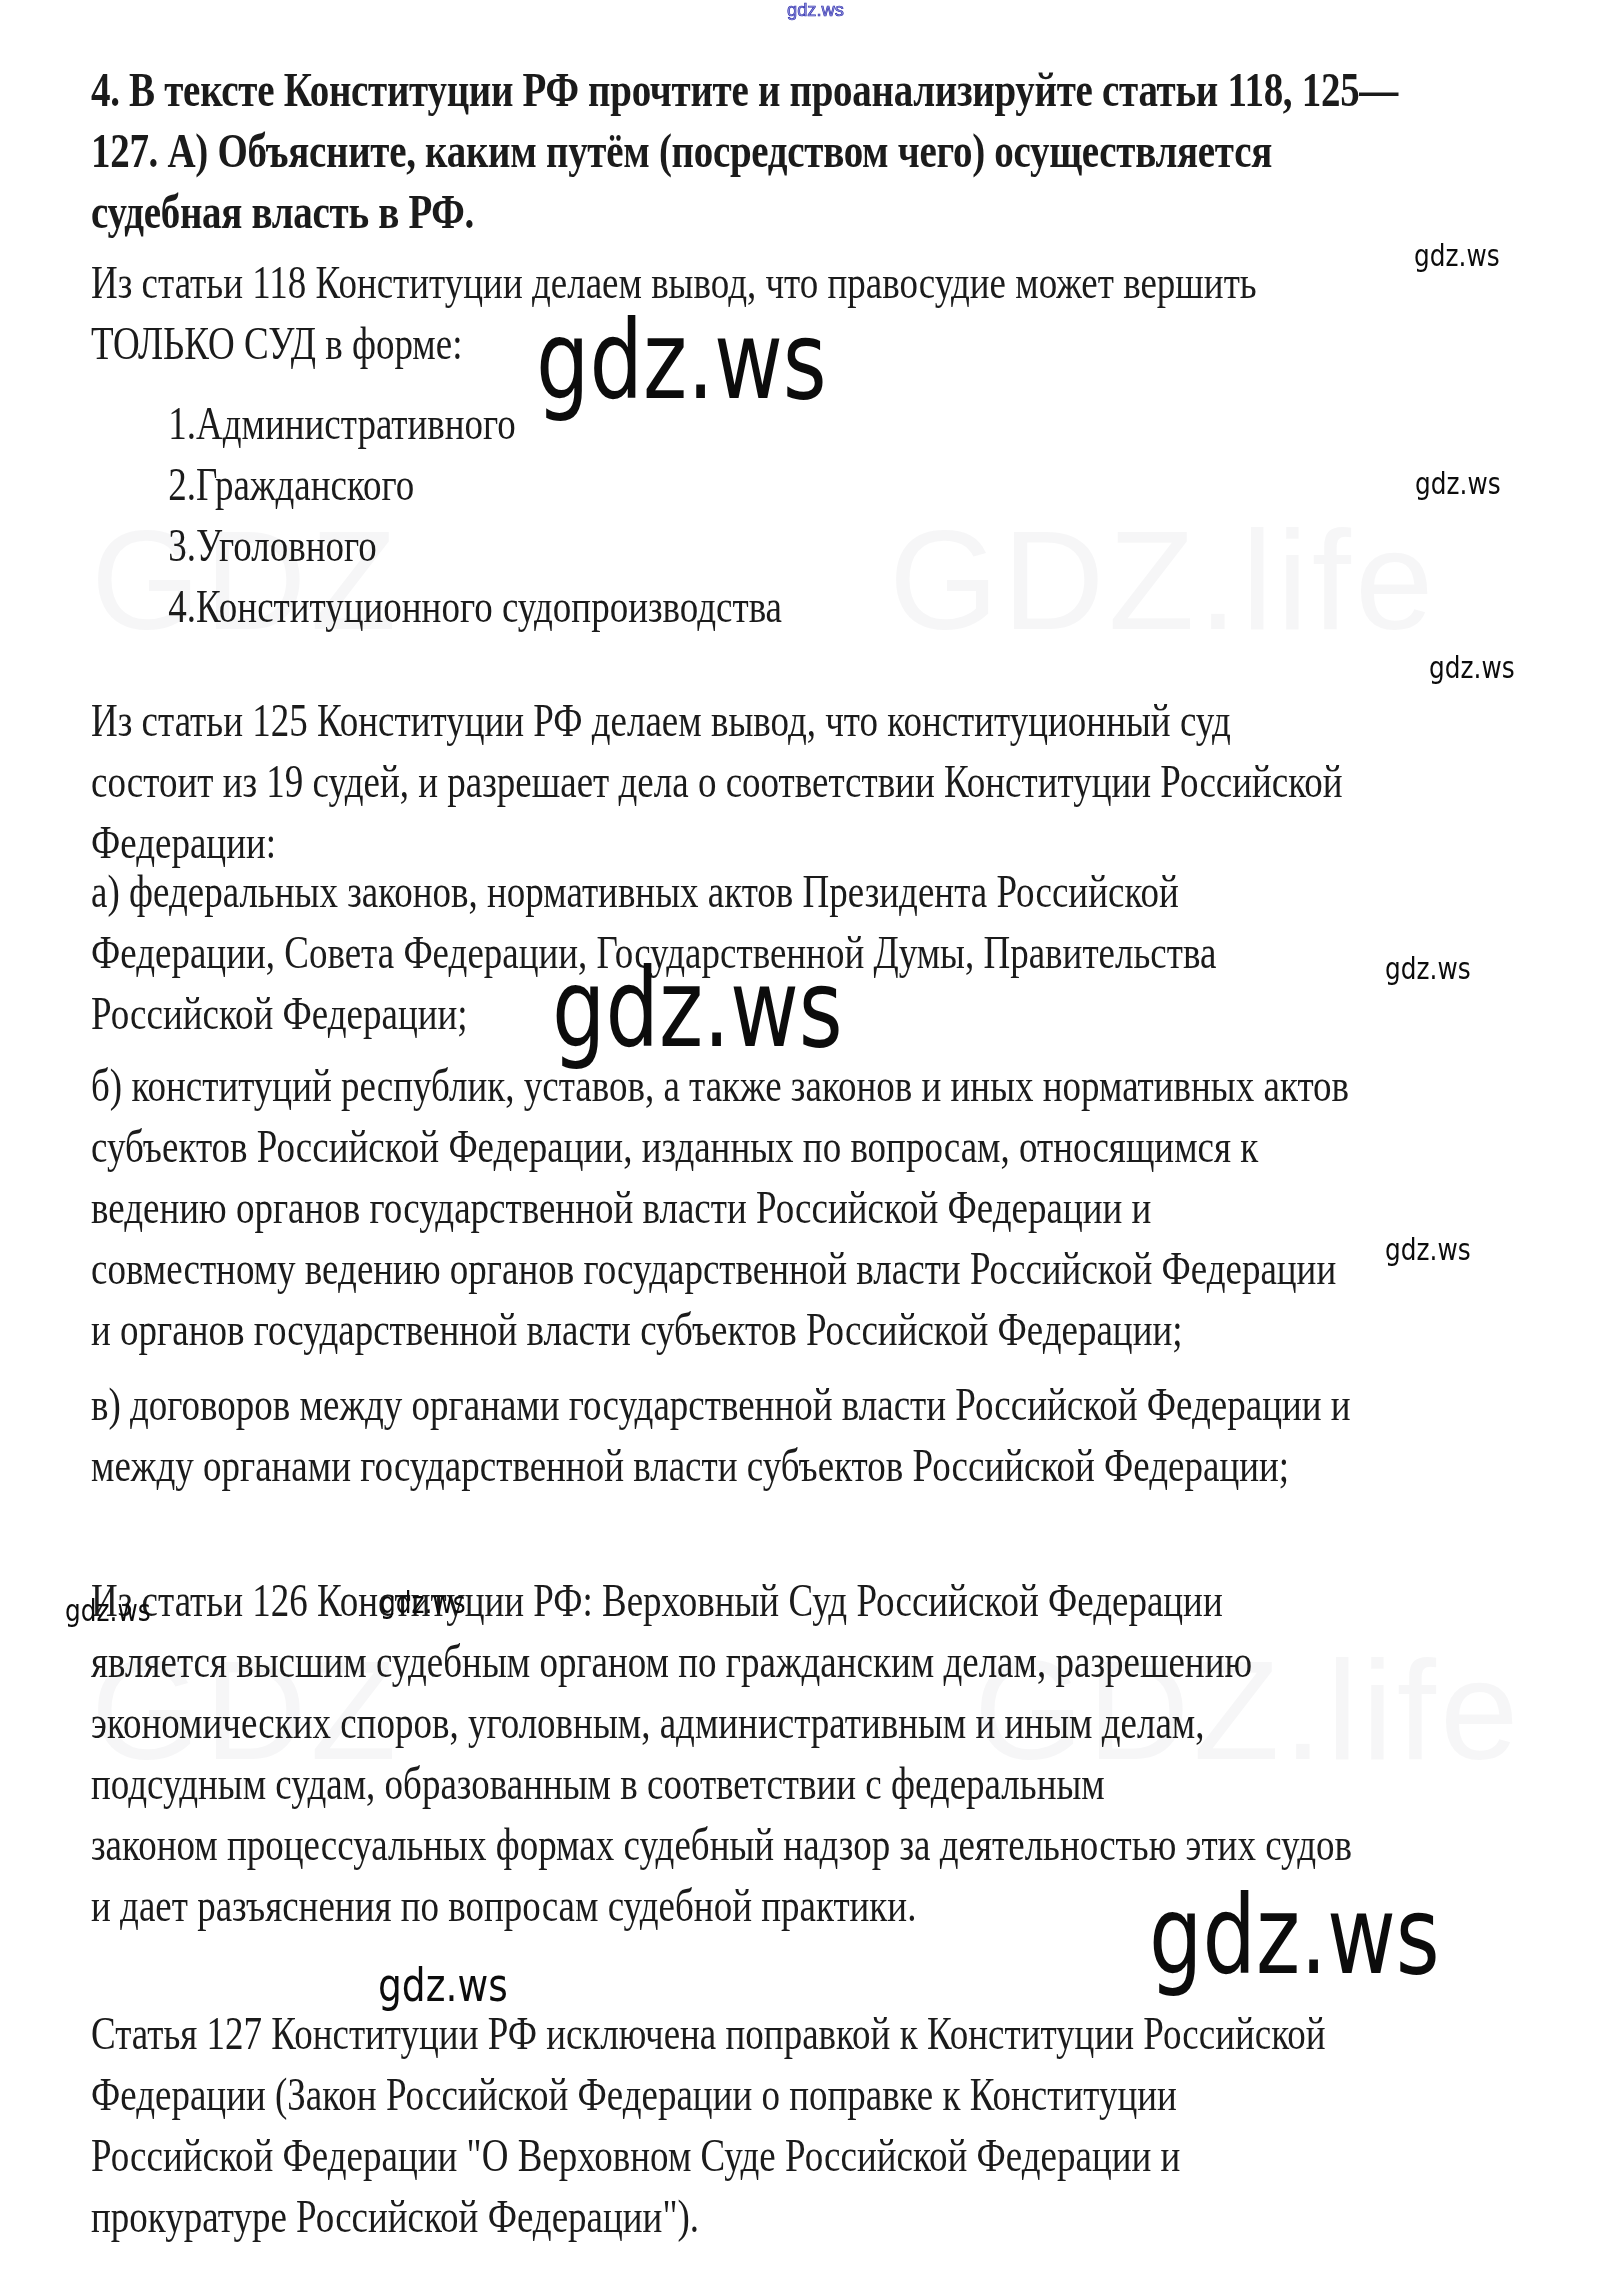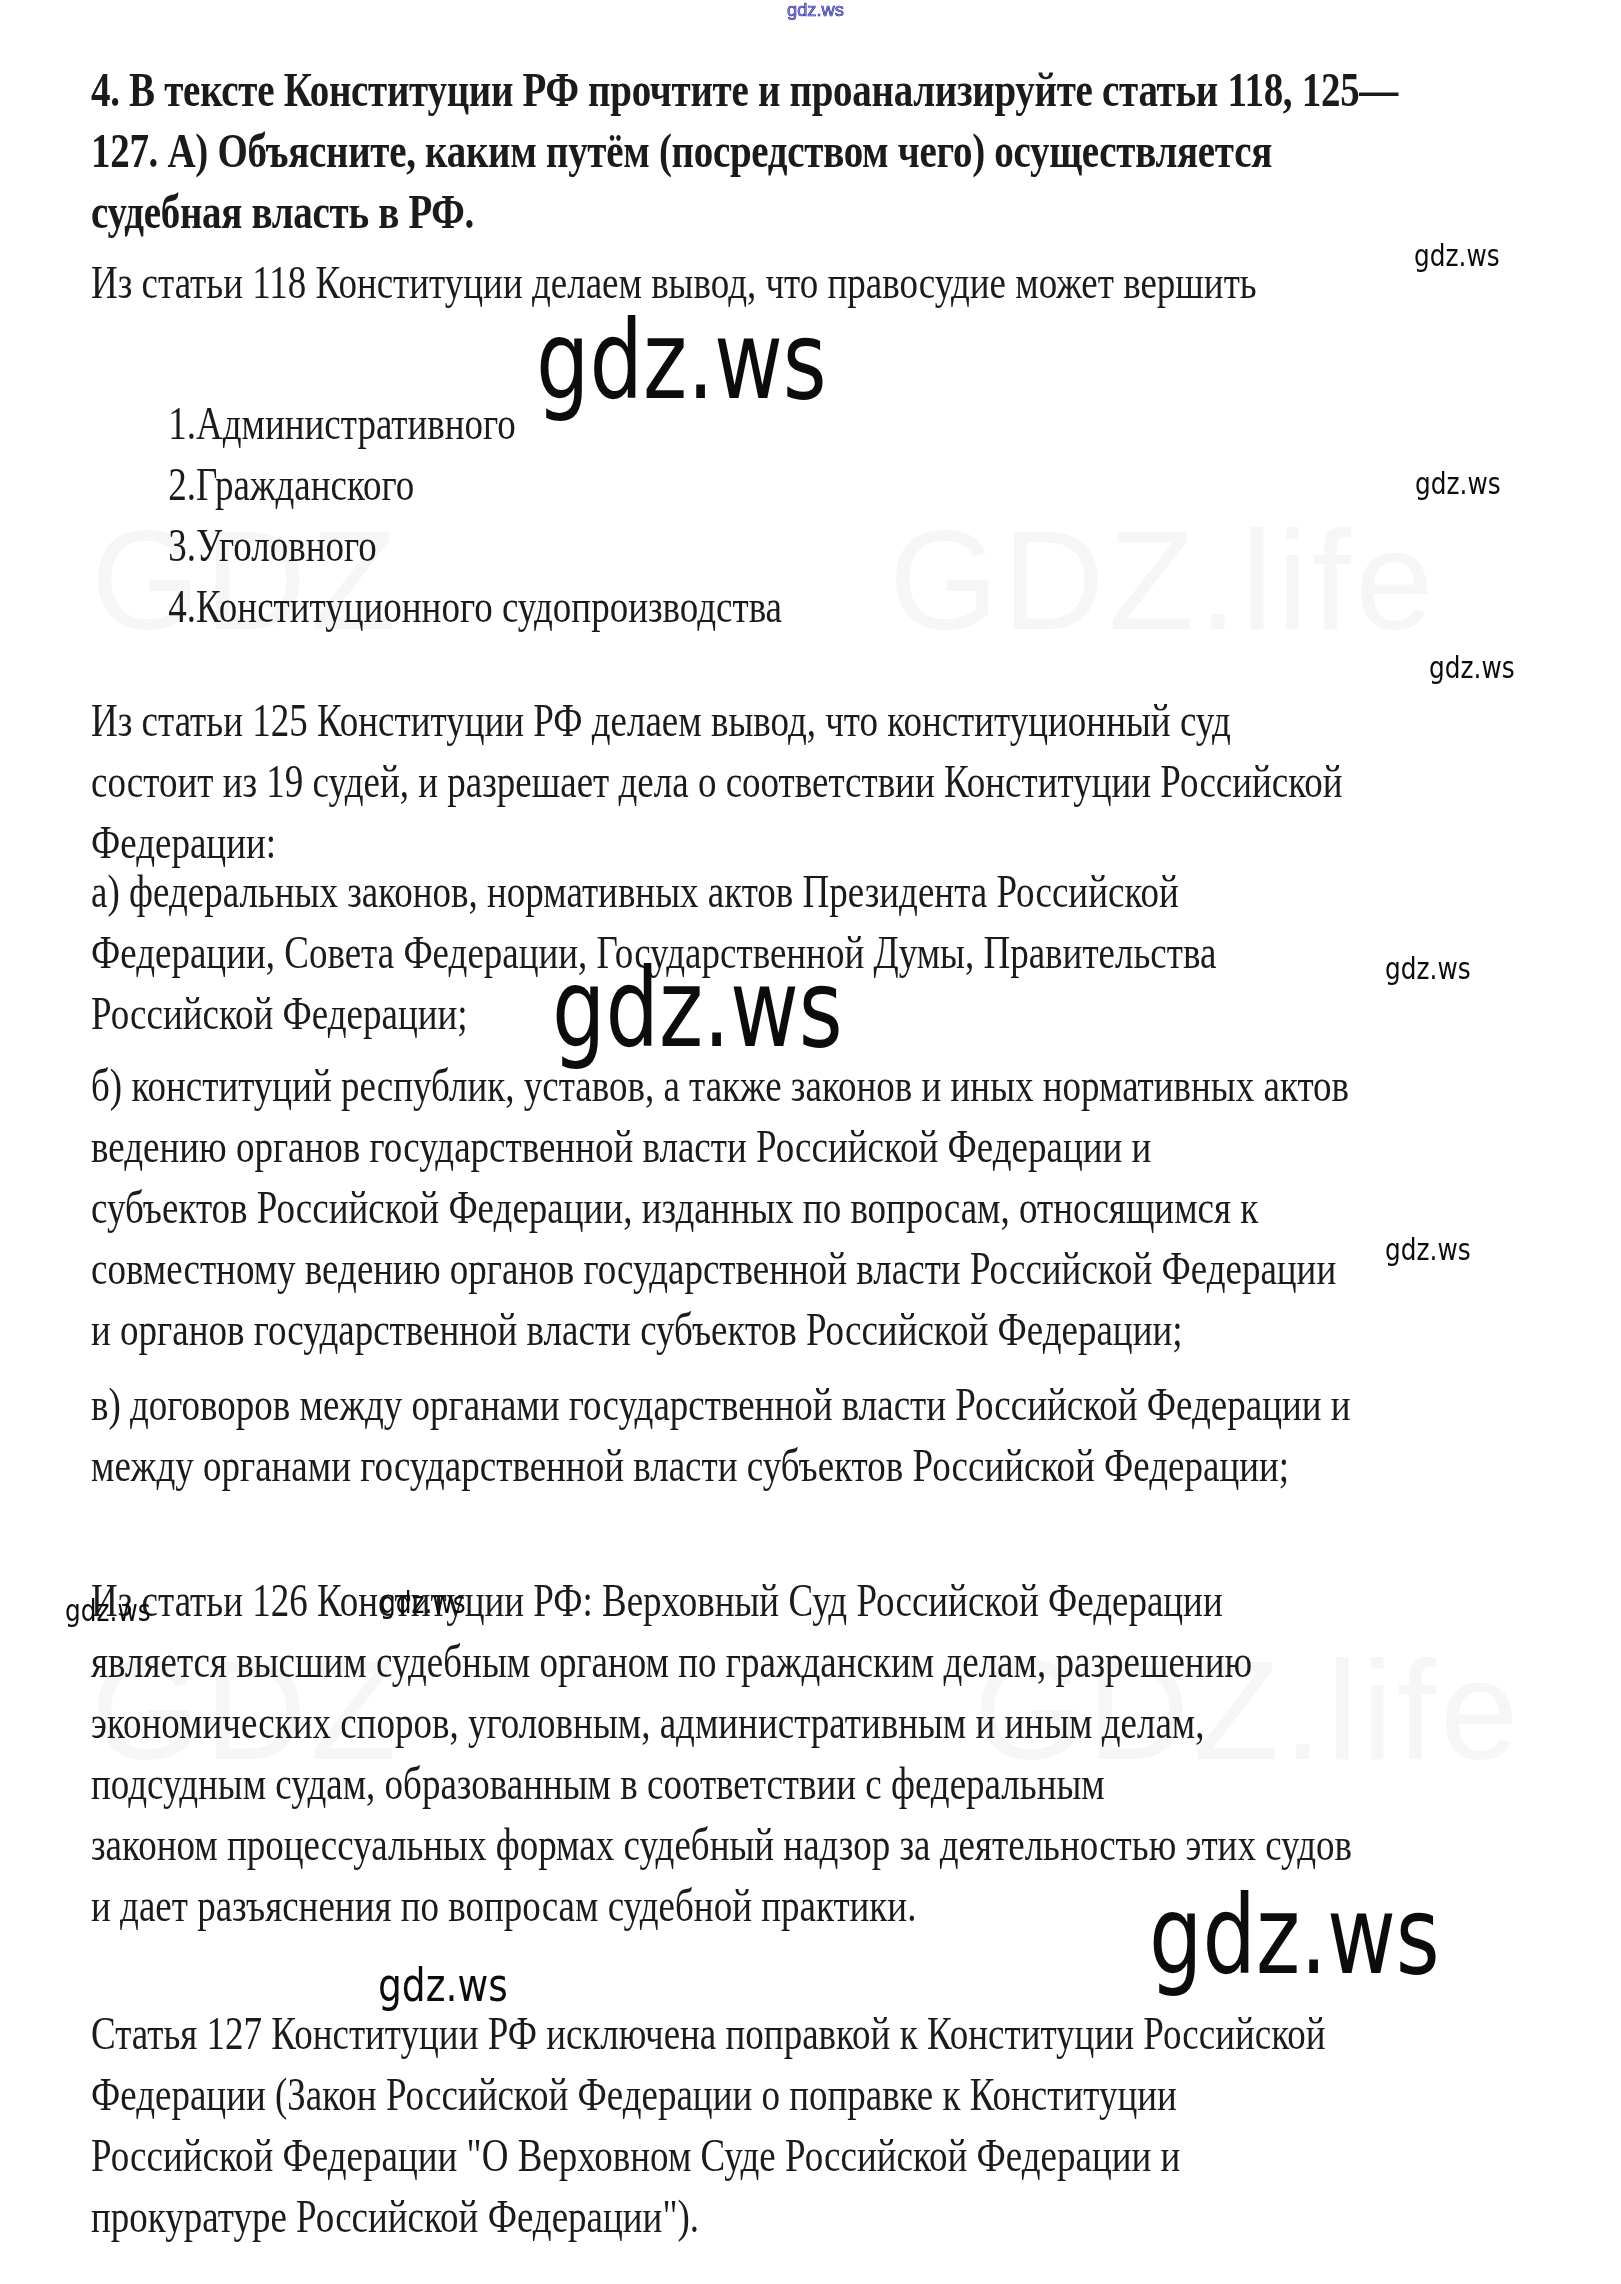--- a/index.html
+++ b/index.html
@@ -46,20 +46,23 @@
       </div>
     <div class="ln">
         <span>судебная власть в РФ.</span>
       </div>
   </div>
 
   <div class="block body-text" style="top:252px;">
     <div class="ln">
         <span>Из статьи 118 Конституции делаем вывод, что правосудие может вершить</span>
       </div>
+    <div class="ln">
+        <span>ТОЛЬКО СУД в форме:</span>
+      </div>
   </div>
 
   <div class="block body-text list-block" style="top:393px;">
     <div class="ln">
       <span class="num">1.</span>
         <span>Административного</span>
     </div>
     <div class="ln">
       <span class="num">2.</span>
         <span>Гражданского</span>
@@ -96,24 +99,24 @@
     <div class="ln">
         <span>Российской Федерации;</span>
       </div>
   </div>
 
   <div class="block body-text" style="top:1055px;">
     <div class="ln">
         <span>б) конституций республик, уставов, а также законов и иных нормативных актов</span>
       </div>
     <div class="ln">
-        <span>ведению органов государственной власти Российской Федерации и</span>
+        <span>субъектов Российской Федерации, изданных по вопросам, относящимся к</span>
       </div>
     <div class="ln">
-        <span>субъектов Российской Федерации, изданных по вопросам, относящимся к</span>
+        <span>ведению органов государственной власти Российской Федерации и</span>
       </div>
     <div class="ln">
         <span>совместному ведению органов государственной власти Российской Федерации</span>
       </div>
     <div class="ln">
         <span>и органов государственной власти субъектов Российской Федерации;</span>
       </div>
   </div>
 
   <div class="block body-text" style="top:1374px;">

